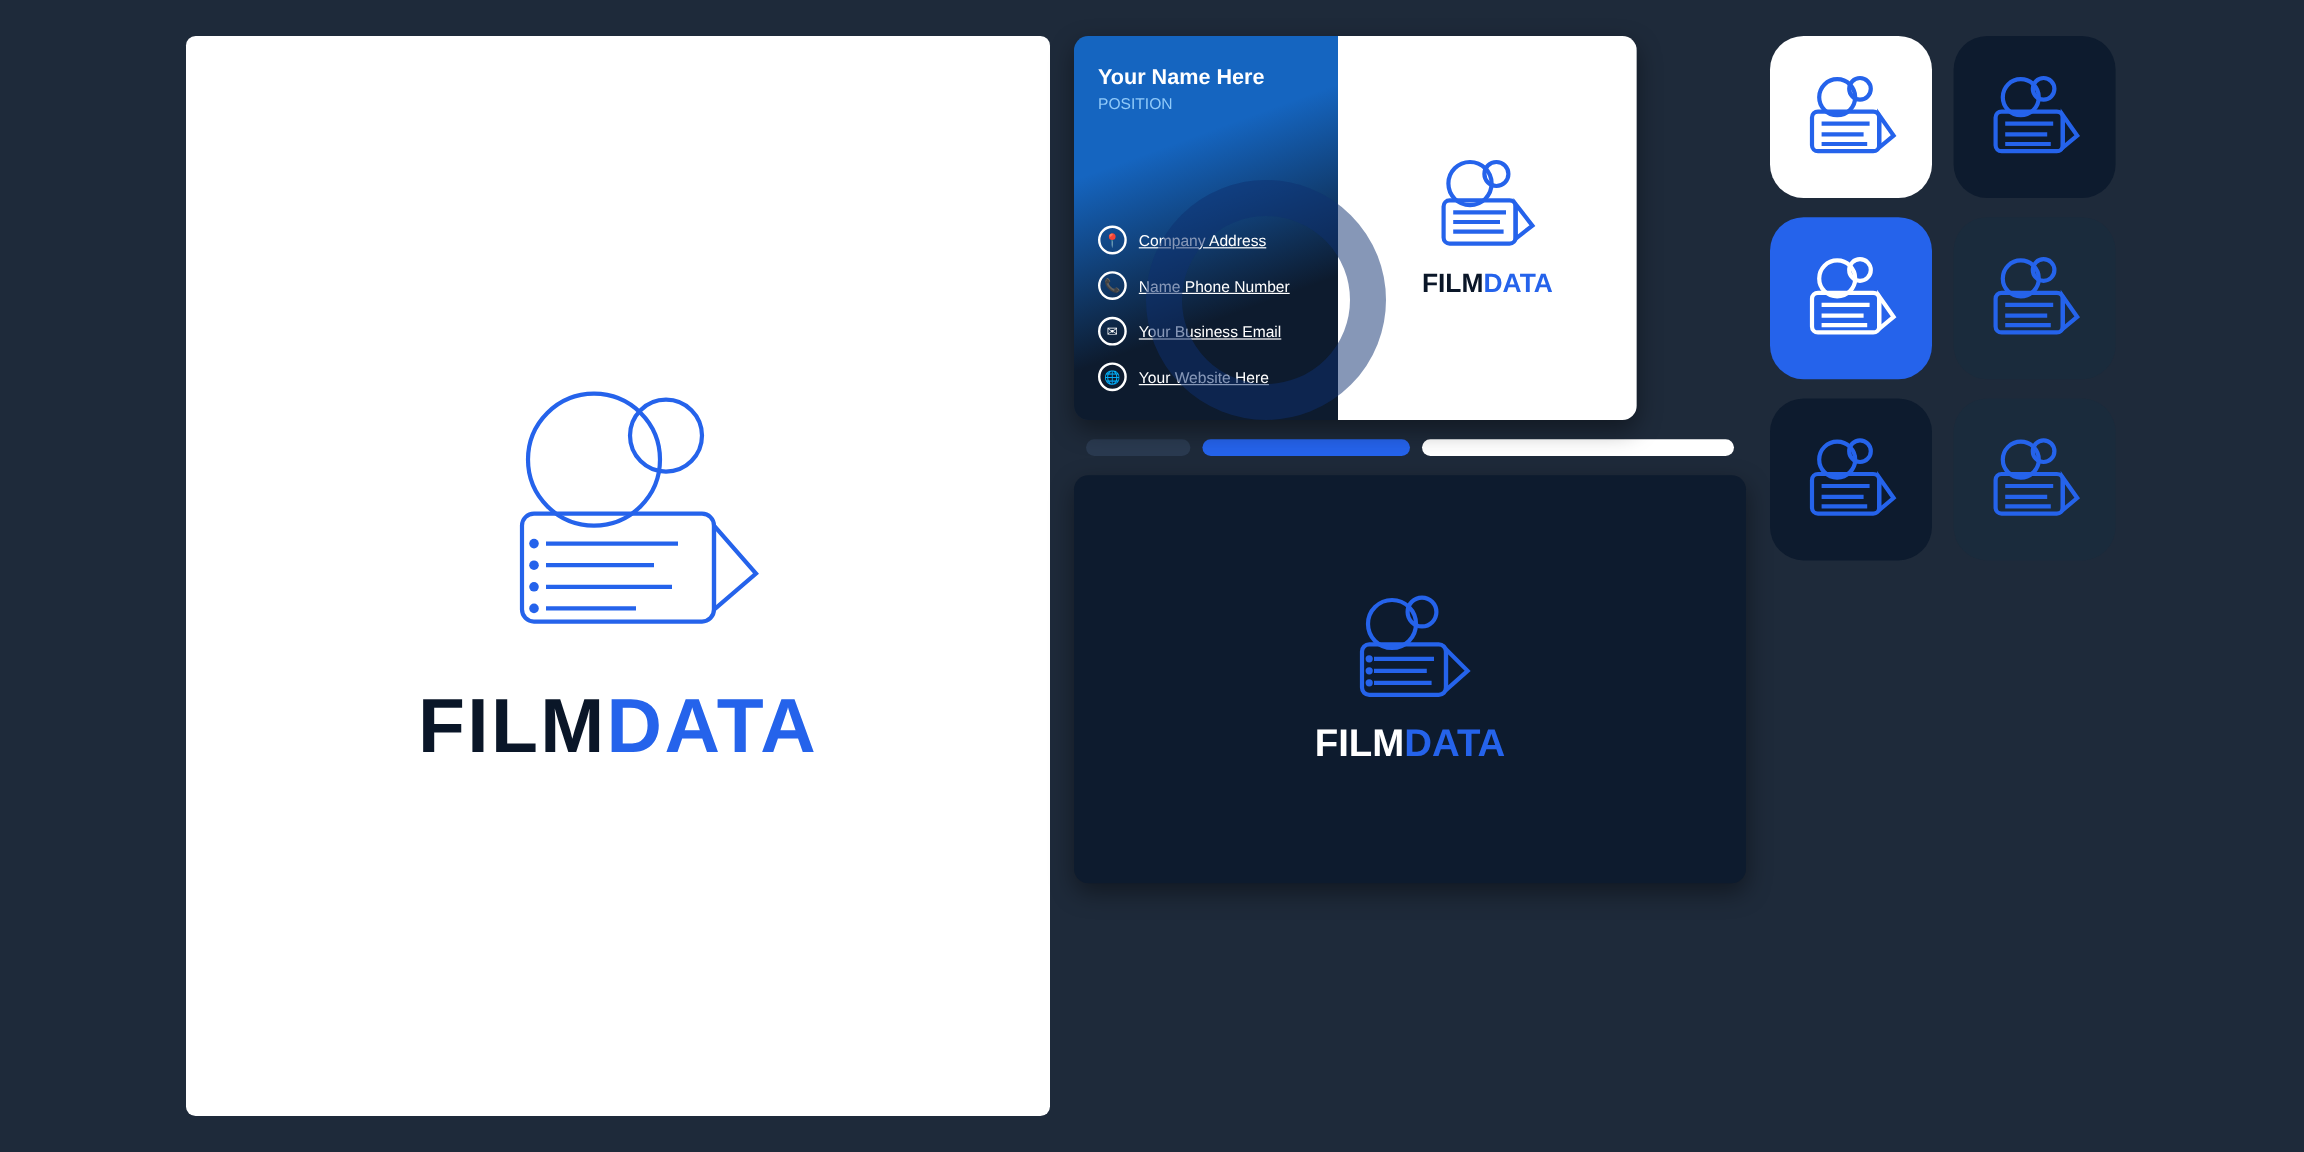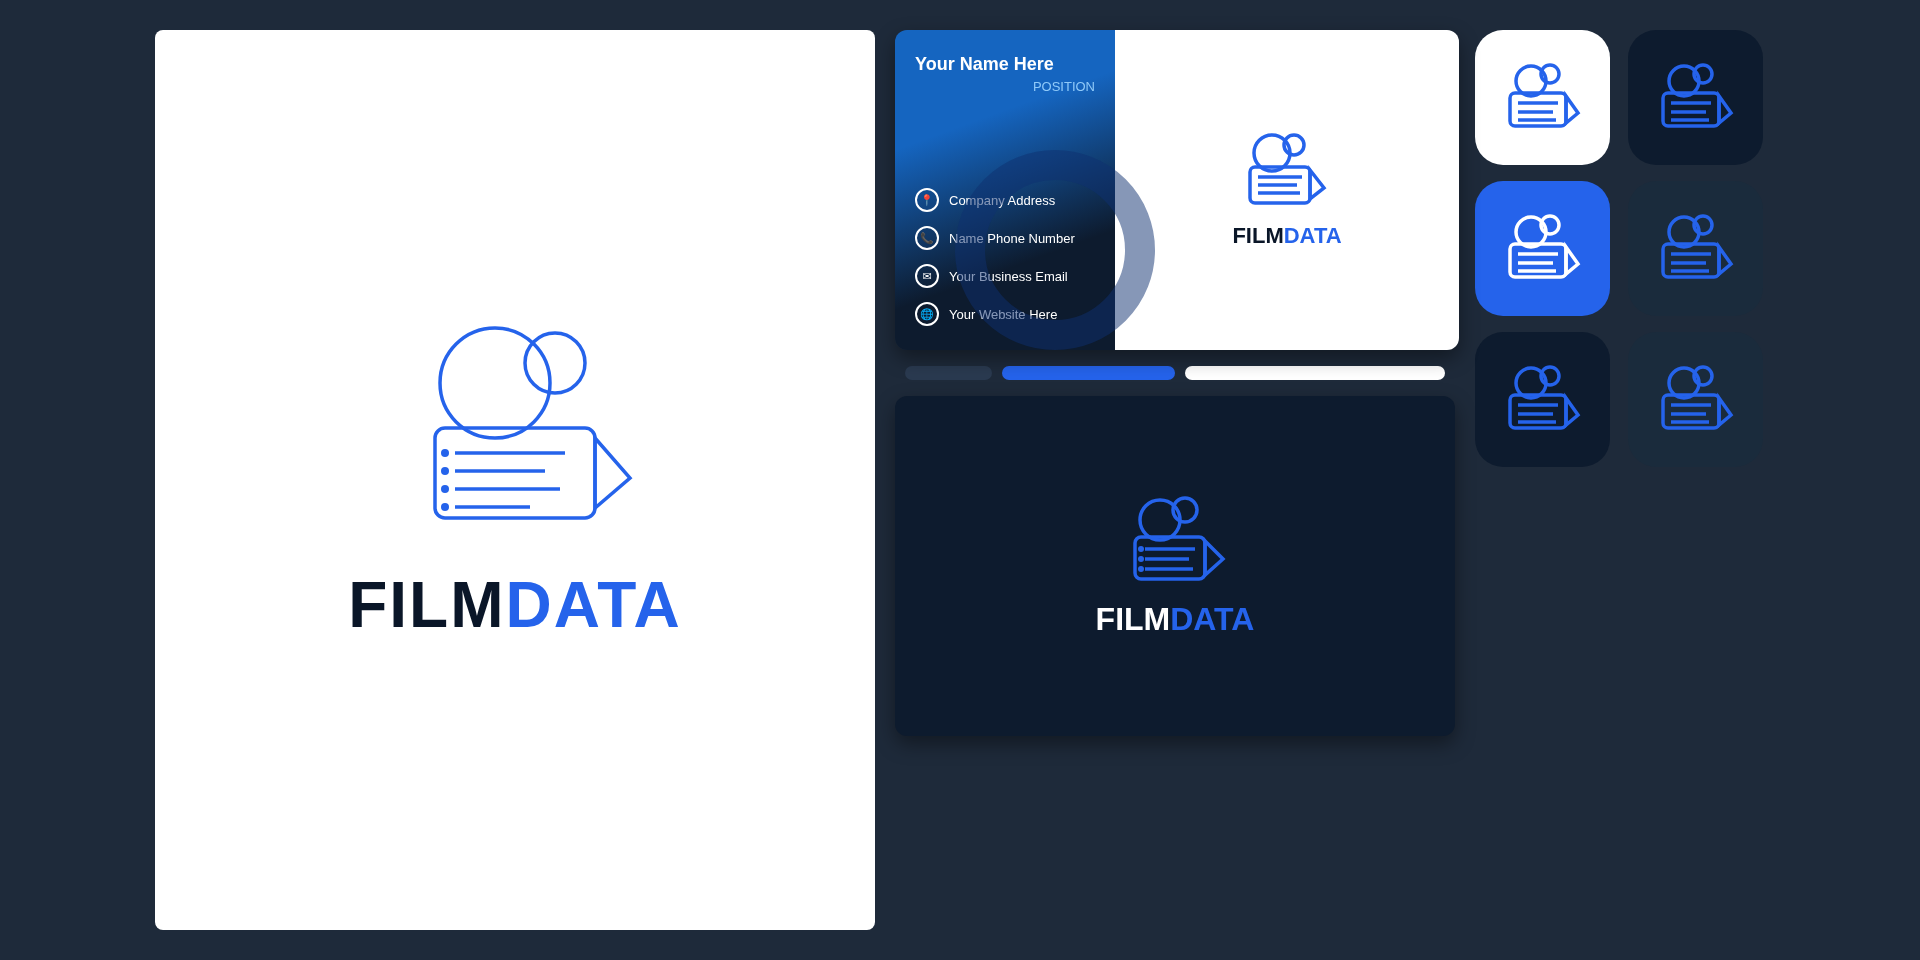--- a/index.html
+++ b/index.html
@@ -54,21 +54,21 @@
     
     .middle-panel {
       display: flex;
       flex-direction: column;
       gap: 16px;
       width: 560px;
     }
 
     
     .business-card {
-      width: 564px;
+      width: 469px;
       height: 320px;
       border-radius: 12px;
       overflow: hidden;
       display: flex;
       position: relative;
       box-shadow: 0 8px 20px rgba(0,0,0,0.4);
     }
     .card-left {
       width: 220px;
       height: 100%;
@@ -80,21 +80,20 @@
     }
     .card-name {
       color: white;
       font-size: 18px;
       font-weight: bold;
     }
     .card-position {
       color: #90caf9;
       font-size: 13px;
       margin-top: 4px;
-      text-align: right;
     }
     .card-left-bottom {
       margin-top: auto;
       display: flex;
       flex-direction: column;
       gap: 14px;
     }
     .card-contact-item {
       display: flex;
       align-items: center;
@@ -108,20 +107,21 @@
       display: flex;
       align-items: center;
       justify-content: center;
       color: white;
       font-size: 11px;
       flex-shrink: 0;
     }
     .contact-text {
       color: white;
       font-size: 13px;
+      text-decoration: underline;
     }
     .card-right {
       flex: 1;
       background: white;
       display: flex;
       flex-direction: column;
       align-items: center;
       justify-content: center;
       gap: 12px;
     }

